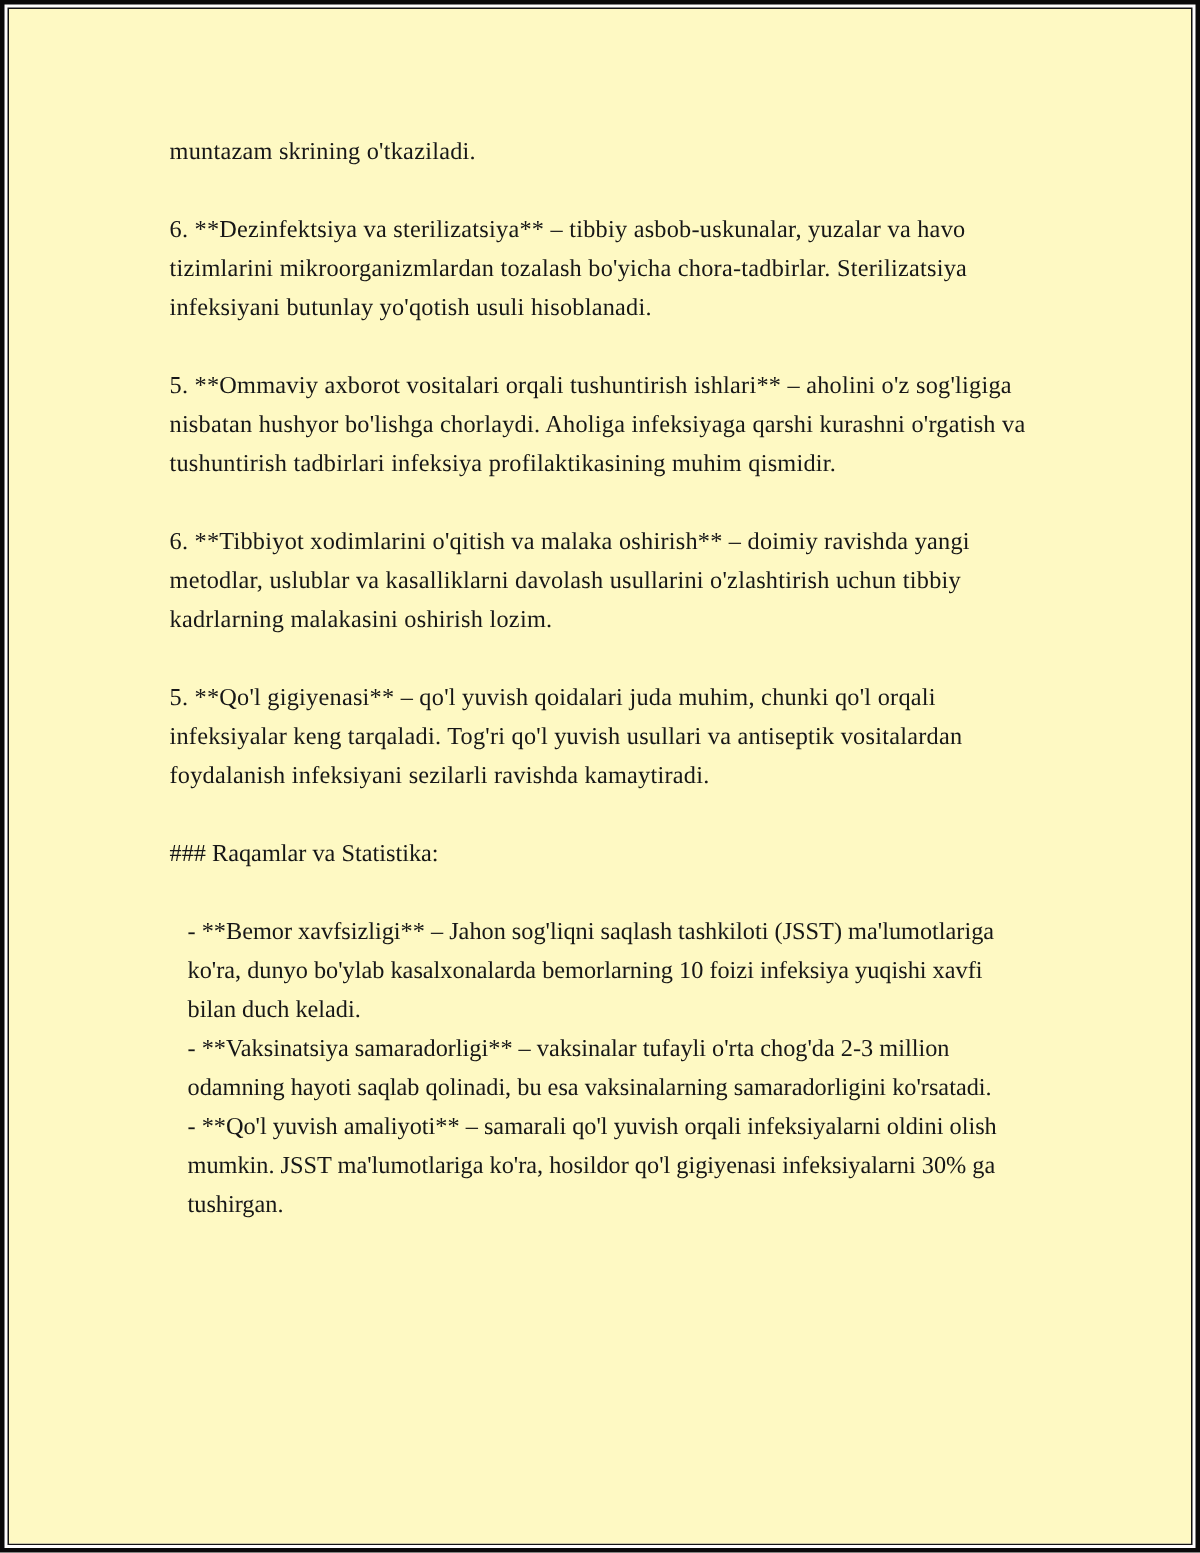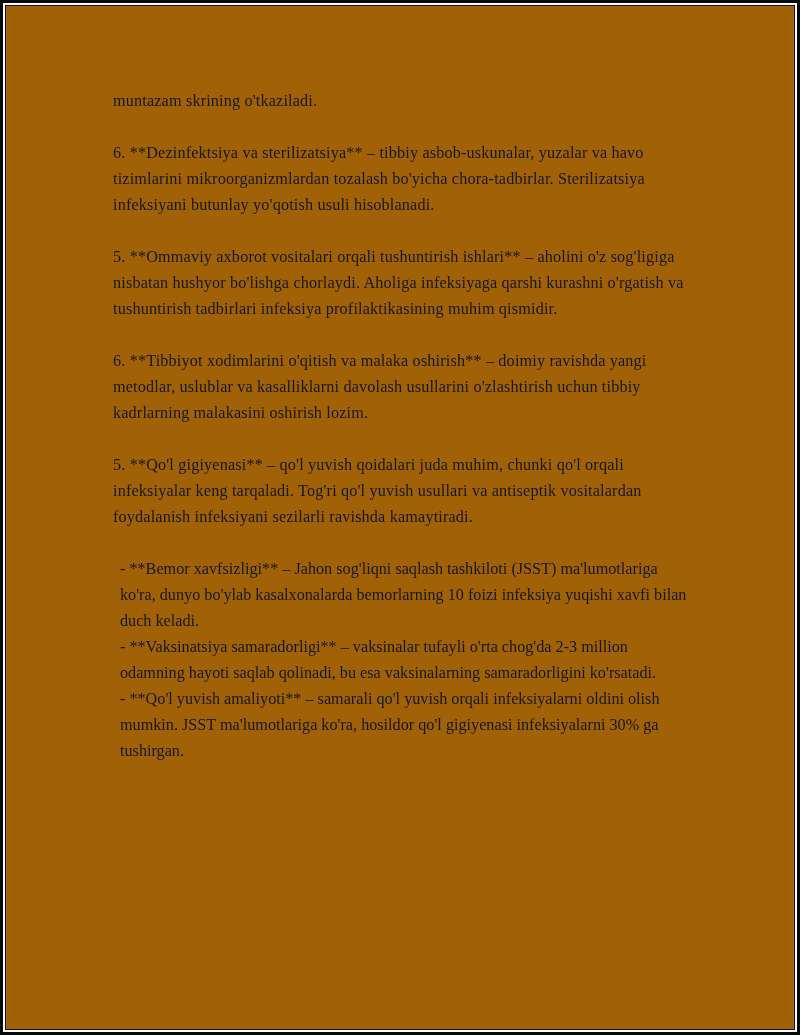--- a/index.html
+++ b/index.html
@@ -37,21 +37,21 @@
     border: 1px solid #141414;
     background: #ffffff;
   }
 
   .page-surface {
     position: absolute;
     left: 6px;
     top: 6px;
     width: 788px;
     height: 1023px;
-    background: #a16207;
+    background: #fef9c3;
     overflow: hidden;
   }
 
   .doc-body {
     position: absolute;
     left: 107px;
     top: 82px;
     width: 590px;
   }
 
@@ -74,21 +74,21 @@
     line-height: 26px;
     color: #171717;
     margin: 0 0 26px 0;
     white-space: pre-wrap;
   }
 
   .bullet-block {
     font-size: 16.2px;
     line-height: 26px;
     color: #171717;
-    margin: 7px;
+    margin: 12px;
     white-space: pre-wrap;
   }
 </style>
 </head>
 <body>
 
 <div class="page-frame-outer"></div>
 <div class="page-frame-inner"></div>
 
 <div class="page-surface">
@@ -98,19 +98,20 @@
 
 
     <p class="para">6. **Dezinfektsiya va sterilizatsiya** – tibbiy asbob-uskunalar, yuzalar va havo tizimlarini mikroorganizmlardan tozalash bo'yicha chora-tadbirlar. Sterilizatsiya infeksiyani butunlay yo'qotish usuli hisoblanadi.</p>
 
     <p class="para">5. **Ommaviy axborot vositalari orqali tushuntirish ishlari** – aholini o'z sog'ligiga nisbatan hushyor bo'lishga chorlaydi. Aholiga infeksiyaga qarshi kurashni o'rgatish va tushuntirish tadbirlari infeksiya profilaktikasining muhim qismidir.</p>
 
     <p class="para">6. **Tibbiyot xodimlarini o'qitish va malaka oshirish** – doimiy ravishda yangi metodlar, uslublar va kasalliklarni davolash usullarini o'zlashtirish uchun tibbiy kadrlarning malakasini oshirish lozim.</p>
 
     <p class="para">5. **Qo'l gigiyenasi** – qo'l yuvish qoidalari juda muhim, chunki qo'l orqali infeksiyalar keng tarqaladi. Tog'ri qo'l yuvish usullari va antiseptik vositalardan foydalanish infeksiyani sezilarli ravishda kamaytiradi.</p>
 
+    <p class="heading-line">### Raqamlar va Statistika:</p>
 
     <p class="bullet-block">- **Bemor xavfsizligi** – Jahon sog'liqni saqlash tashkiloti (JSST) ma'lumotlariga ko'ra, dunyo bo'ylab kasalxonalarda bemorlarning 10 foizi infeksiya yuqishi xavfi bilan duch keladi.
 - **Vaksinatsiya samaradorligi** – vaksinalar tufayli o'rta chog'da 2-3 million odamning hayoti saqlab qolinadi, bu esa vaksinalarning samaradorligini ko'rsatadi.
 - **Qo'l yuvish amaliyoti** – samarali qo'l yuvish orqali infeksiyalarni oldini olish mumkin. JSST ma'lumotlariga ko'ra, hosildor qo'l gigiyenasi infeksiyalarni 30% ga tushirgan.</p>
 
   </div>
 </div>
 
 </body></html>

